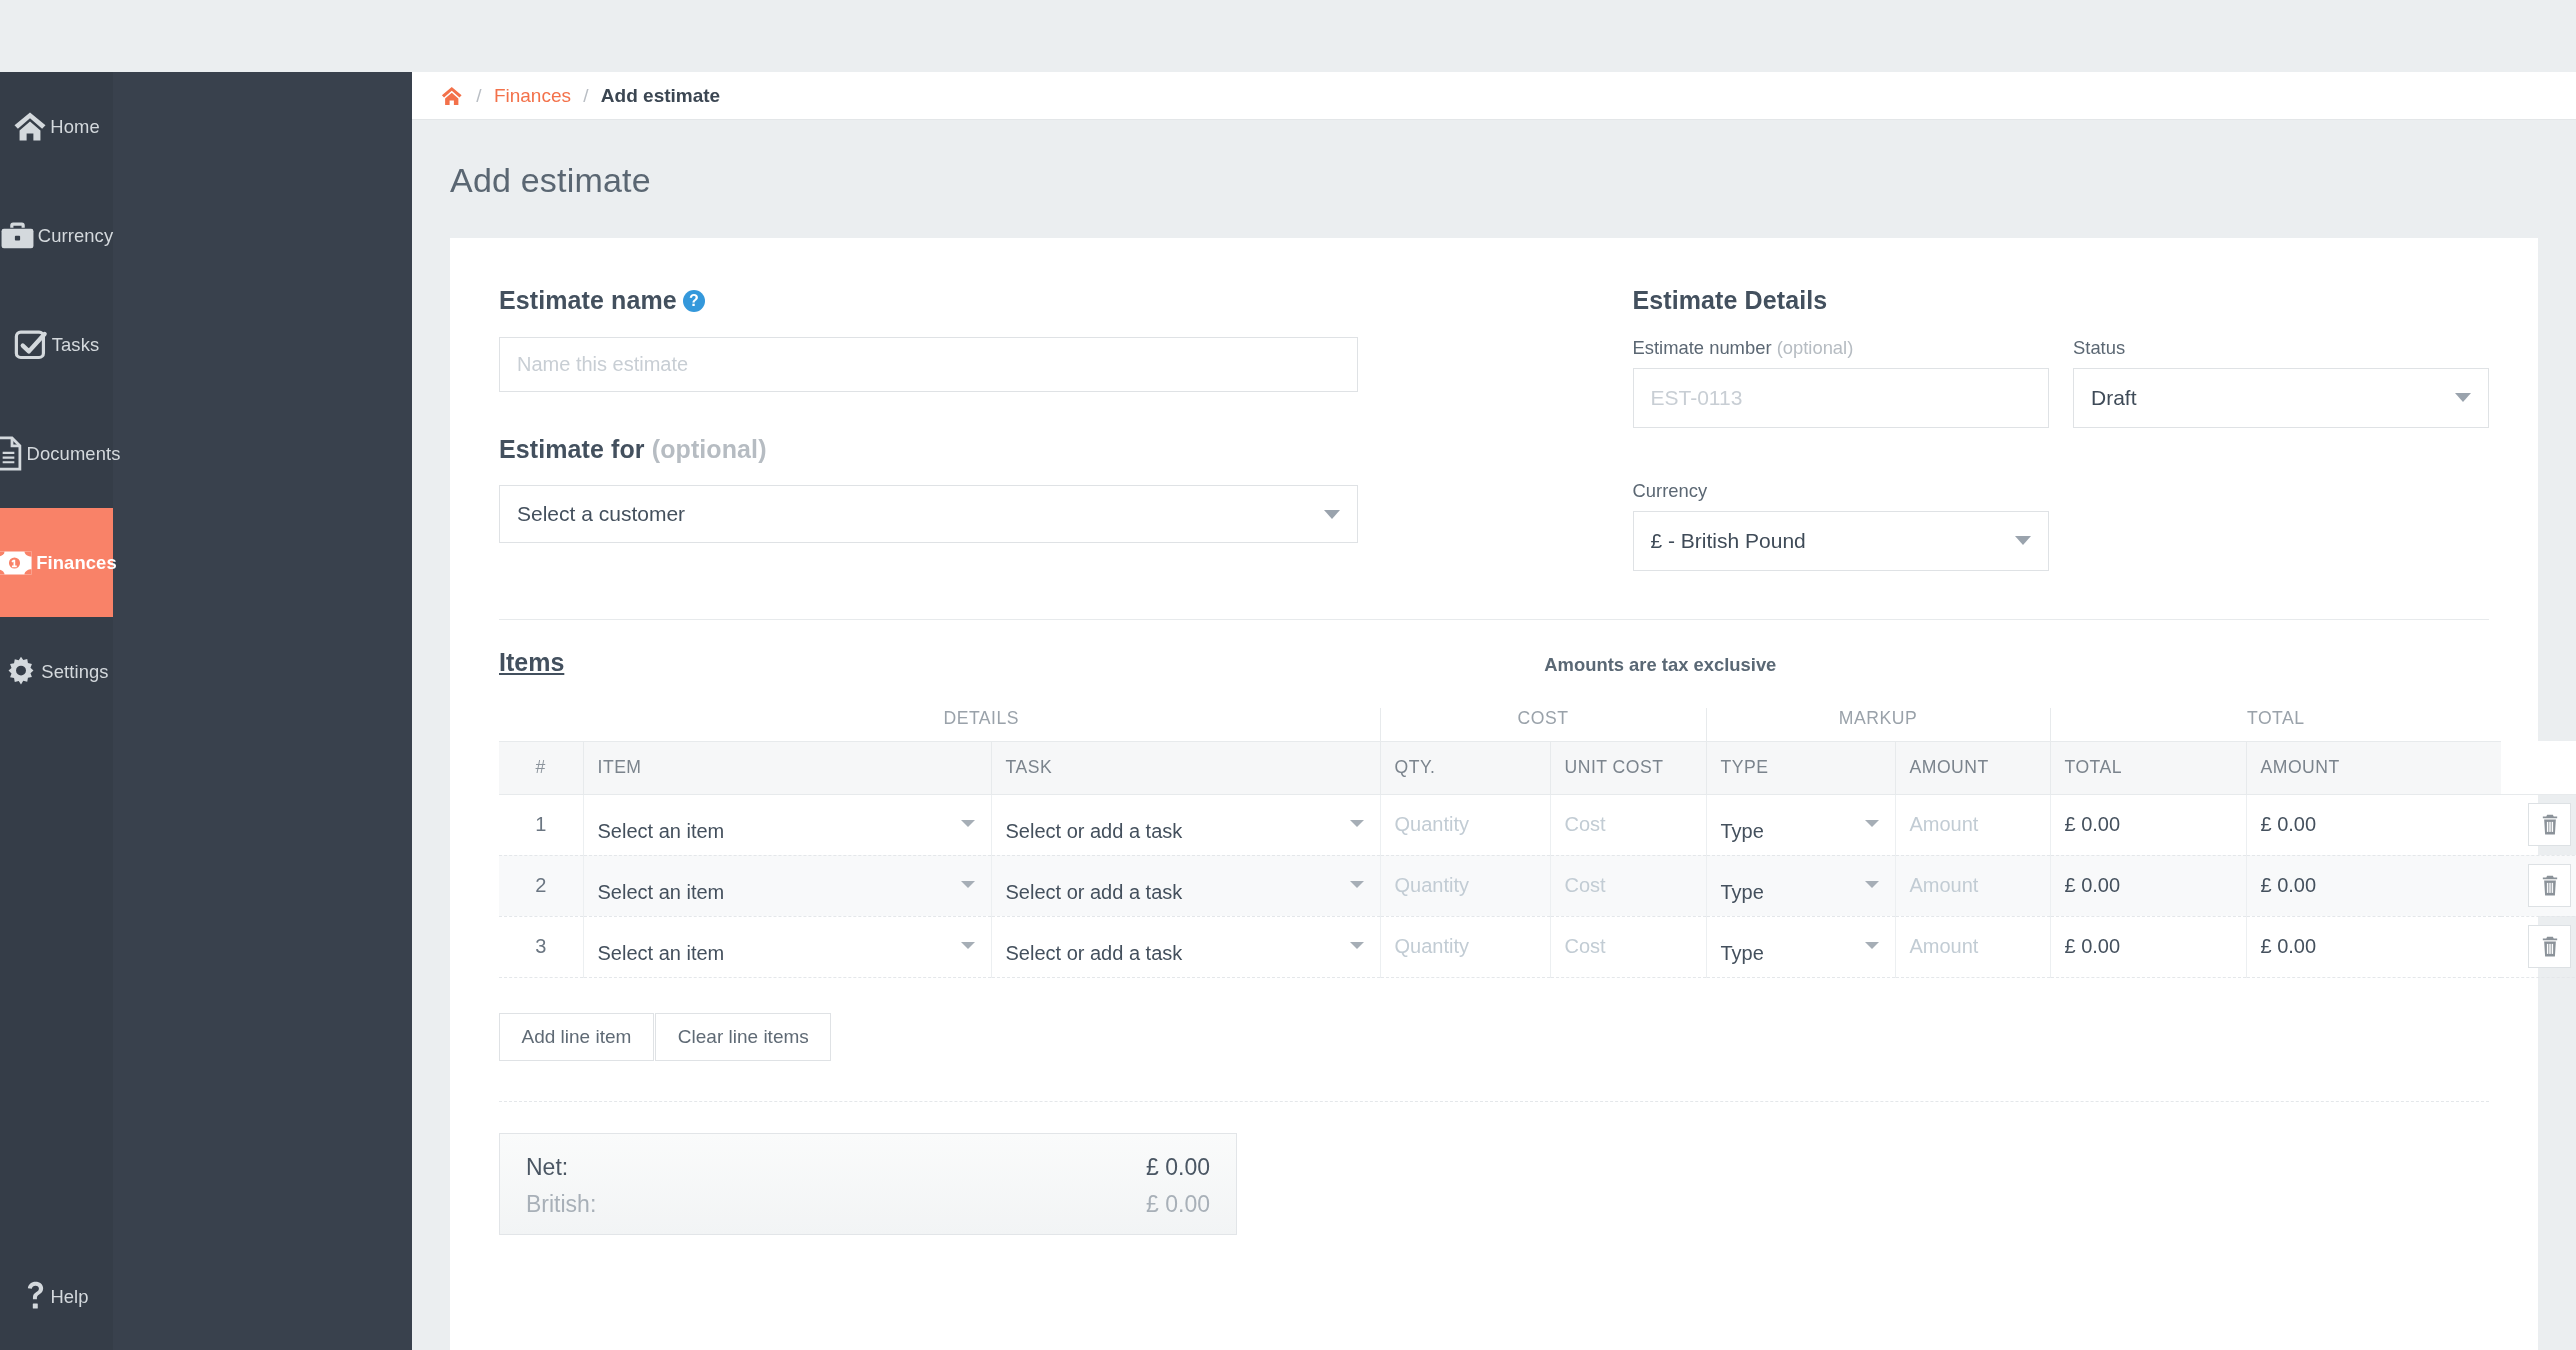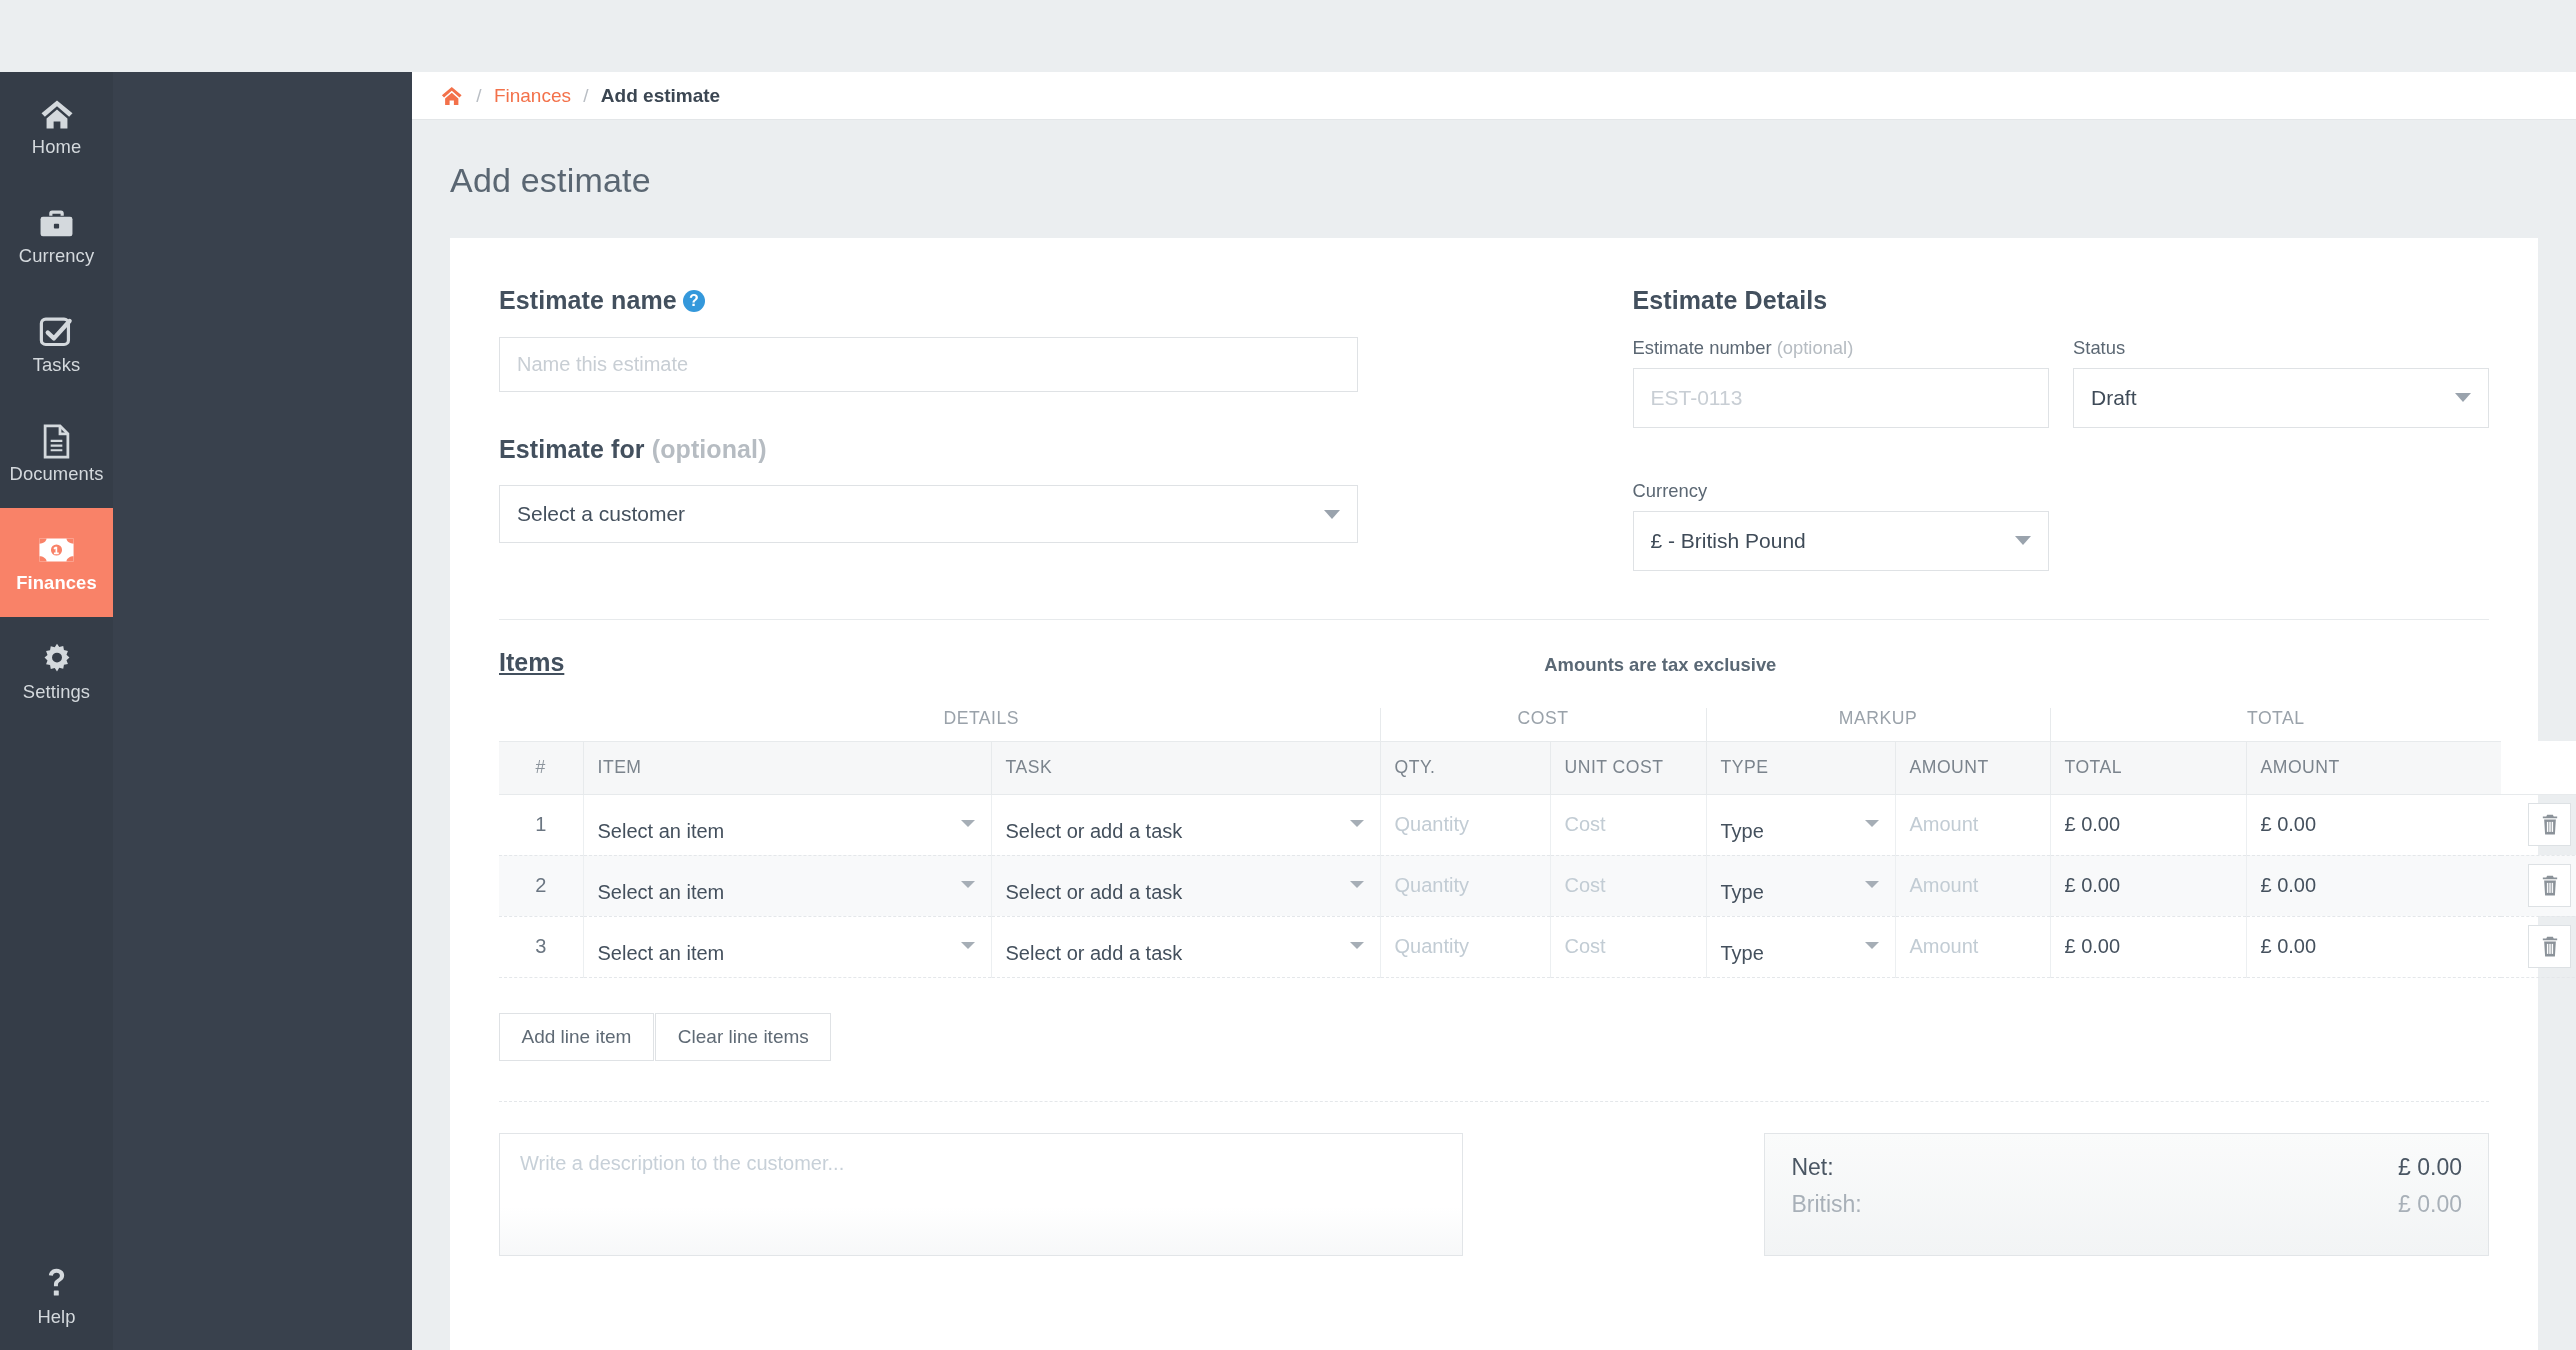--- a/index.html
+++ b/index.html
@@ -66,21 +66,21 @@
     color: #fff; font-size: 19px; display: flex; align-items: center;
     justify-content: center; letter-spacing: 0.4px; cursor: pointer;
   }
 
   
   .rail {
     position: absolute; top: 72px; left: 0; width: 113px; height: 1279px;
     background: #353d48; z-index: 20;
   }
   .rail-item {
-    width: 113px; height: 109px; display: flex; flex-direction: column;
+    width: 113px; height: 109px; display: flex; flex-direction: row;
     align-items: center; justify-content: center; gap: 3px; cursor: pointer;
     color: #d4d9dd;
   }
   .rail-item .ico { height: 37px; display: flex; align-items: center; }
   .rail-item .lbl { font-size: 18.4px; letter-spacing: 0.1px; }
   .rail-item.active { background: #f98268; color: #ffffff; }
   .rail-item.active .lbl { font-weight: bold; }
   .rail-help {
     position: absolute; bottom: 0; left: 0; width: 113px; height: 109px;
   }
@@ -634,23 +634,20 @@
       </div>
 
       <div class="btnrow">
         <button class="btn">Add line item</button>
         <button class="btn">Clear line items</button>
       </div>
 
       <div class="divider2"></div>
 
       <div class="bottom">
-        <div class="descbox">
-          <span class="ph2">Write a description to the customer...</span>
-        </div>
         <div class="totals">
           <div class="trow">
             <span class="tlabel">Net:</span>
             <span class="tval">£ 0.00</span>
           </div>
           <div class="trow muted">
             <span class="tlabel">British:</span>
             <span class="tval">£ 0.00</span>
           </div>
         </div>

